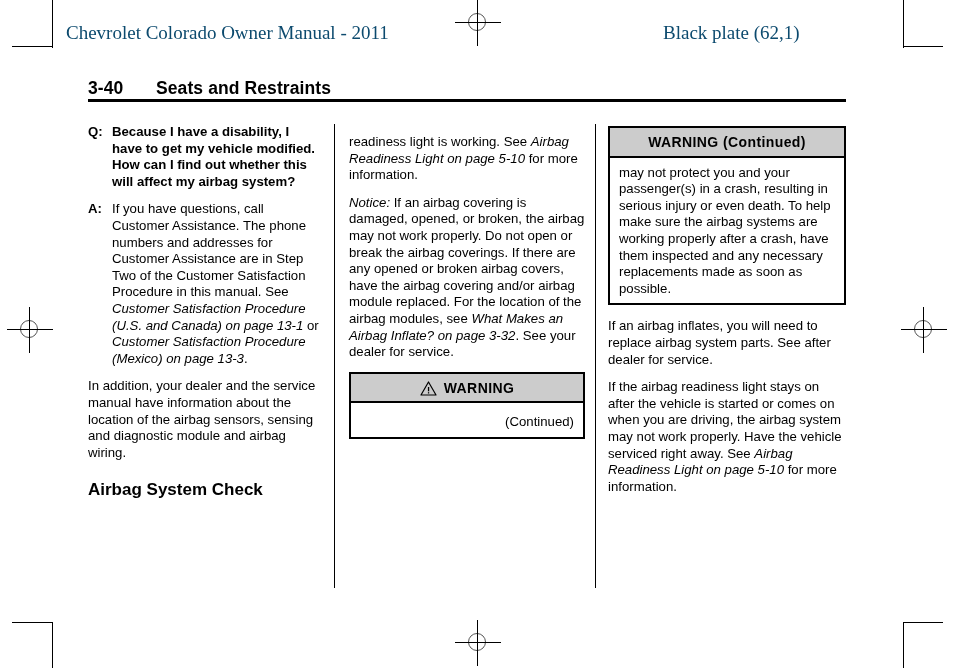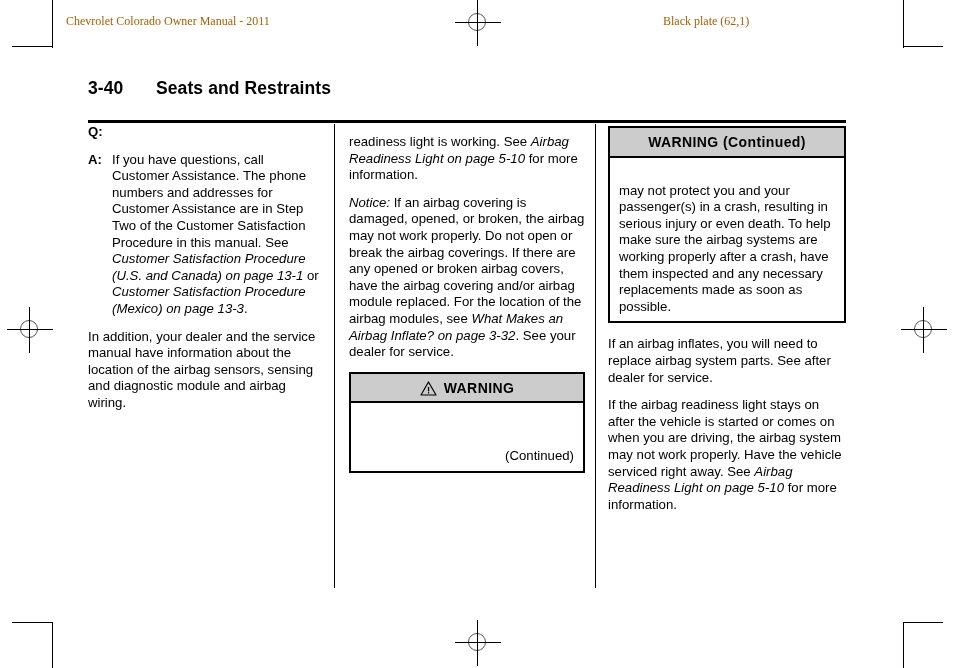--- a/index.html
+++ b/index.html
@@ -55,43 +55,43 @@
     left: 0;
     top: 22px;
     width: 46px;
     height: 1px;
     background: #000;
   }
 
   
   .running-head {
     position: absolute;
-    top: 14px;
+    top: 22px;
     font-family: "Liberation Serif", serif;
-    font-size: 12px;
-    color: #a16207;
+    font-size: 19px;
+    color: #0c4a6e;
     white-space: nowrap;
   }
   .running-head.left { left: 66px; }
   .running-head.right { left: 663px; }
 
   
   .page-title-wrap {
     position: absolute;
     left: 88px;
     top: 78px;
     width: 758px;
   }
   .page-title {
     display: flex;
     align-items: baseline;
     font-weight: bold;
     font-size: 17.5px;
     letter-spacing: 0.1px;
-    padding-bottom: 21px;
+    padding-bottom: 0;
   }
   .page-number { width: 68px; }
   .page-rule {
     height: 3px;
     background: #000;
     width: 100%;
   }
 
   
   .col {
@@ -160,27 +160,27 @@
     justify-content: center;
     gap: 7px;
   }
   .warn-triangle {
     display: inline-block;
     width: 17px;
     height: 15px;
     flex: 0 0 17px;
   }
   .warnbox-body {
-    padding: 25px 9px 6px 9px;
+    padding: 7px 9px 6px 9px;
     font-size: 13.2px;
     line-height: 16.6px;
   }
   .warnbox-body .continued {
     text-align: right;
-    margin-top: 20px;
+    margin-top: 4px;
   }
 </style>
 </head>
 <body>
 
 <div class="crop-v" style="left:52px; top:0; height:48px;"></div>
 <div class="crop-h" style="left:12px; top:46px; width:40px;"></div>
 
 <div class="crop-v" style="left:903px; top:0; height:48px;"></div>
 <div class="crop-h" style="left:903px; top:46px; width:40px;"></div>
@@ -226,29 +226,31 @@
   <div class="page-rule"></div>
 </div>
 
 <div class="col-sep sep-1"></div>
 <div class="col-sep sep-2"></div>
 
 <div class="col col-1">
 
   <div class="qa qa-q">
     <div class="qa-label">Q:</div>
+    <div class="qa-body">Because I have a disability, I have to get my vehicle modified. How can I find out whether this will affect my airbag system?</div>
   </div>
 
   <div class="qa qa-a">
     <div class="qa-label">A:</div>
     <div class="qa-body"><span>If you have questions, call Customer Assistance. The phone numbers and addresses for Customer Assistance are in Step Two of the Customer Satisfaction Procedure in this manual. See </span><span class="it">Customer Satisfaction Procedure (U.S. and Canada) on page 13-1</span><span> or </span><span class="it">Customer Satisfaction Procedure (Mexico) on page 13-3</span><span>.</span></div>
   </div>
 
   <p>In addition, your dealer and the service manual have information about the location of the airbag sensors, sensing and diagnostic module and airbag wiring.</p>
 
+  <div class="heading">Airbag System Check</div>
 
 </div>
 
 <div class="col col-2">
 
   <p><span>readiness light is working. See </span><span class="it">Airbag Readiness Light on page 5-10</span><span> for more information.</span></p>
 
   <p><span class="bd-it">Notice:</span><span class="bd"> If an airbag covering is damaged, opened, or broken, the airbag may not work properly. Do not open or break the airbag coverings. If there are any opened or broken airbag covers, have the airbag covering and/or airbag module replaced. For the location of the airbag modules, see </span><span class="bd-it">What Makes an Airbag Inflate? on page 3-32</span><span class="bd">. See your dealer for service.</span></p>
 
 

